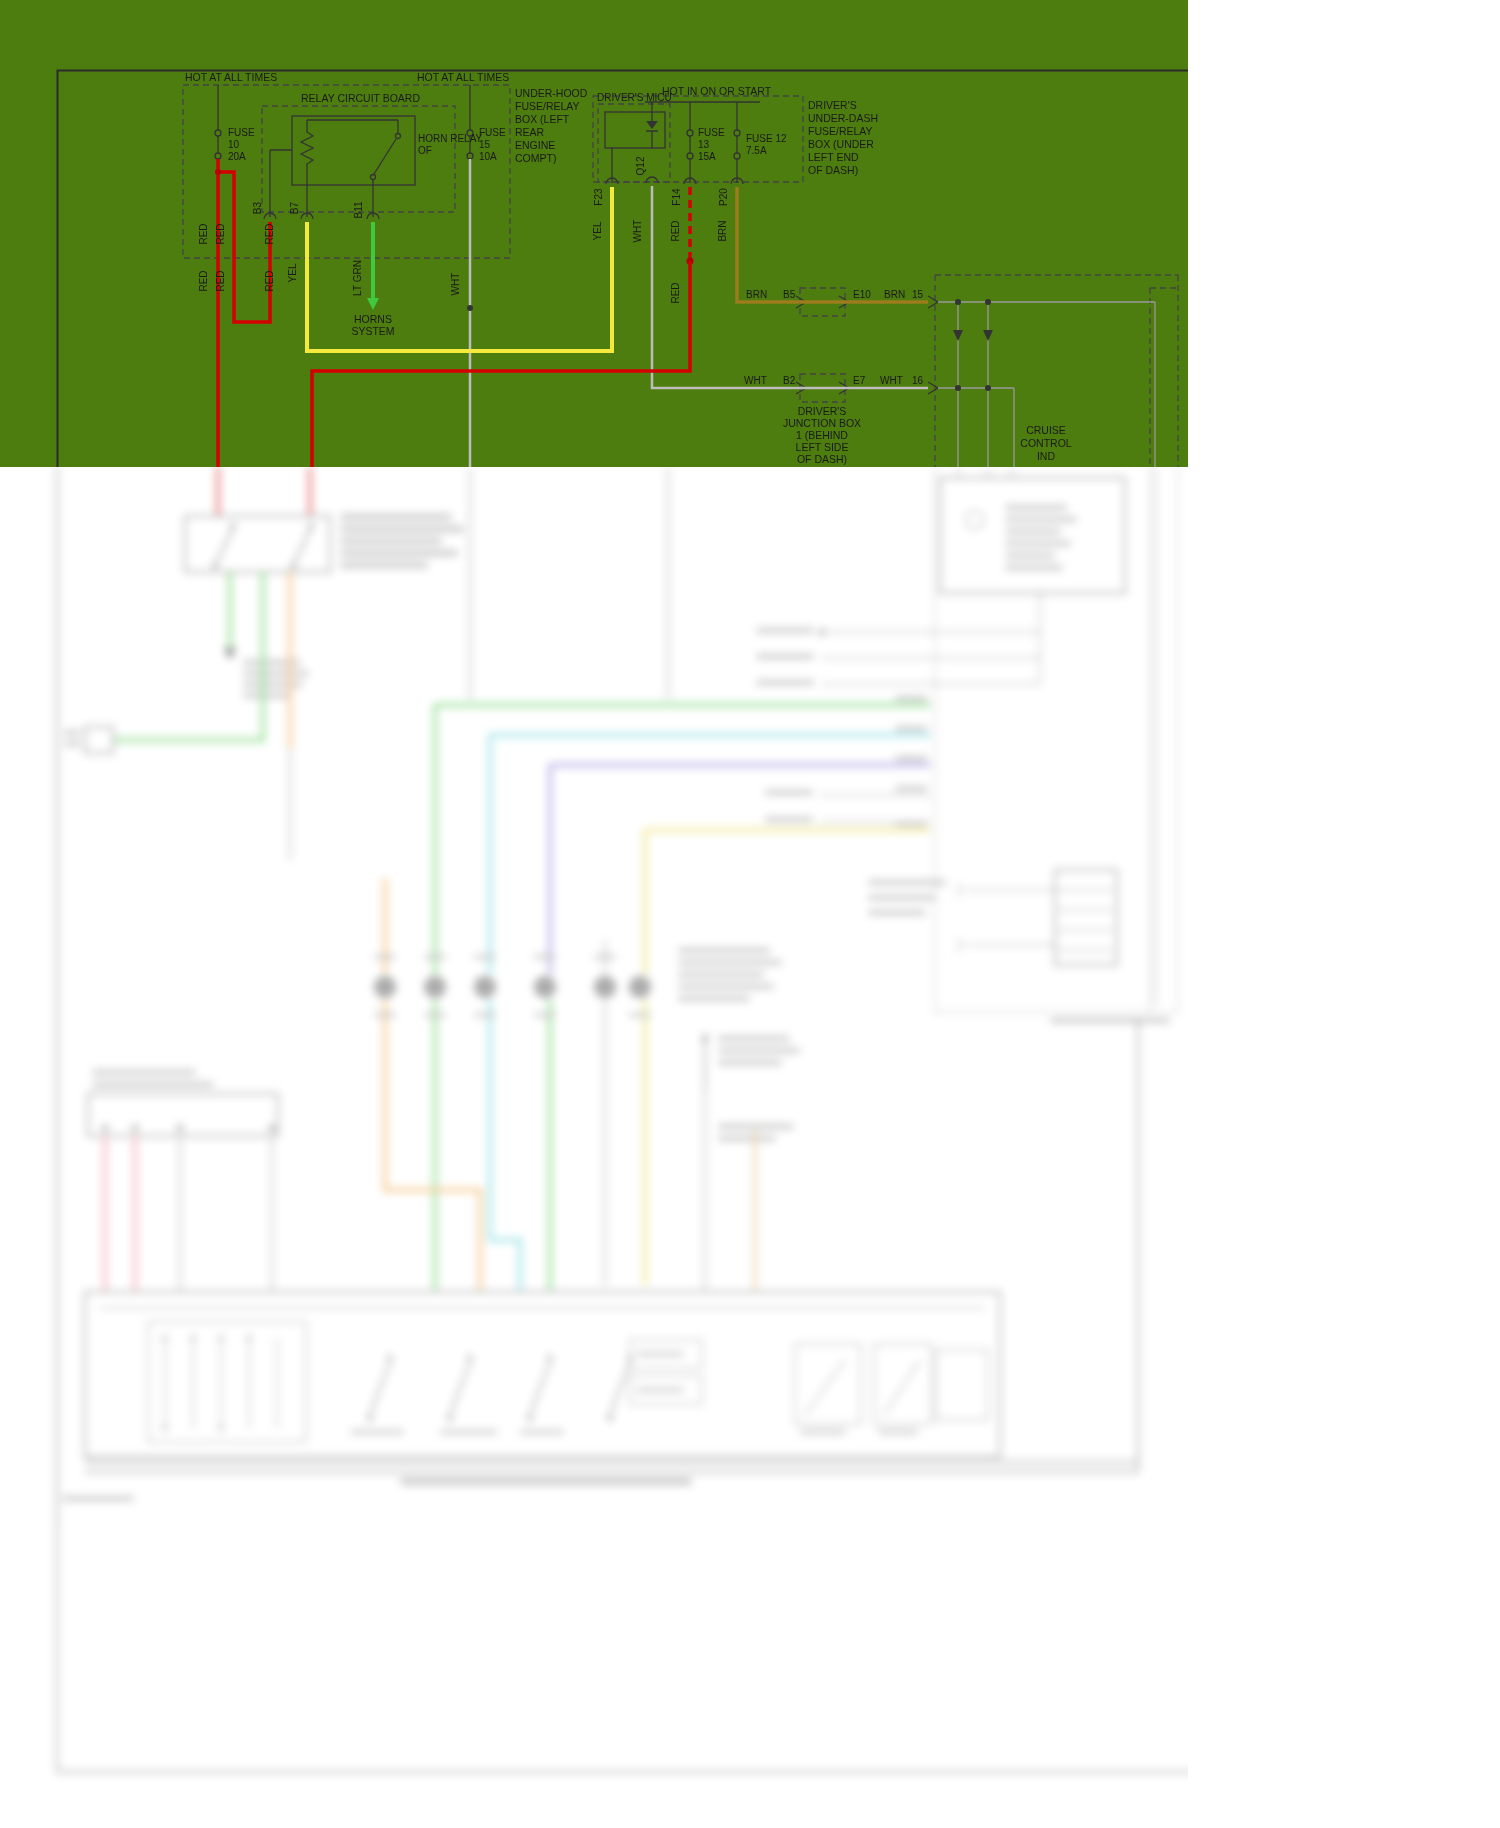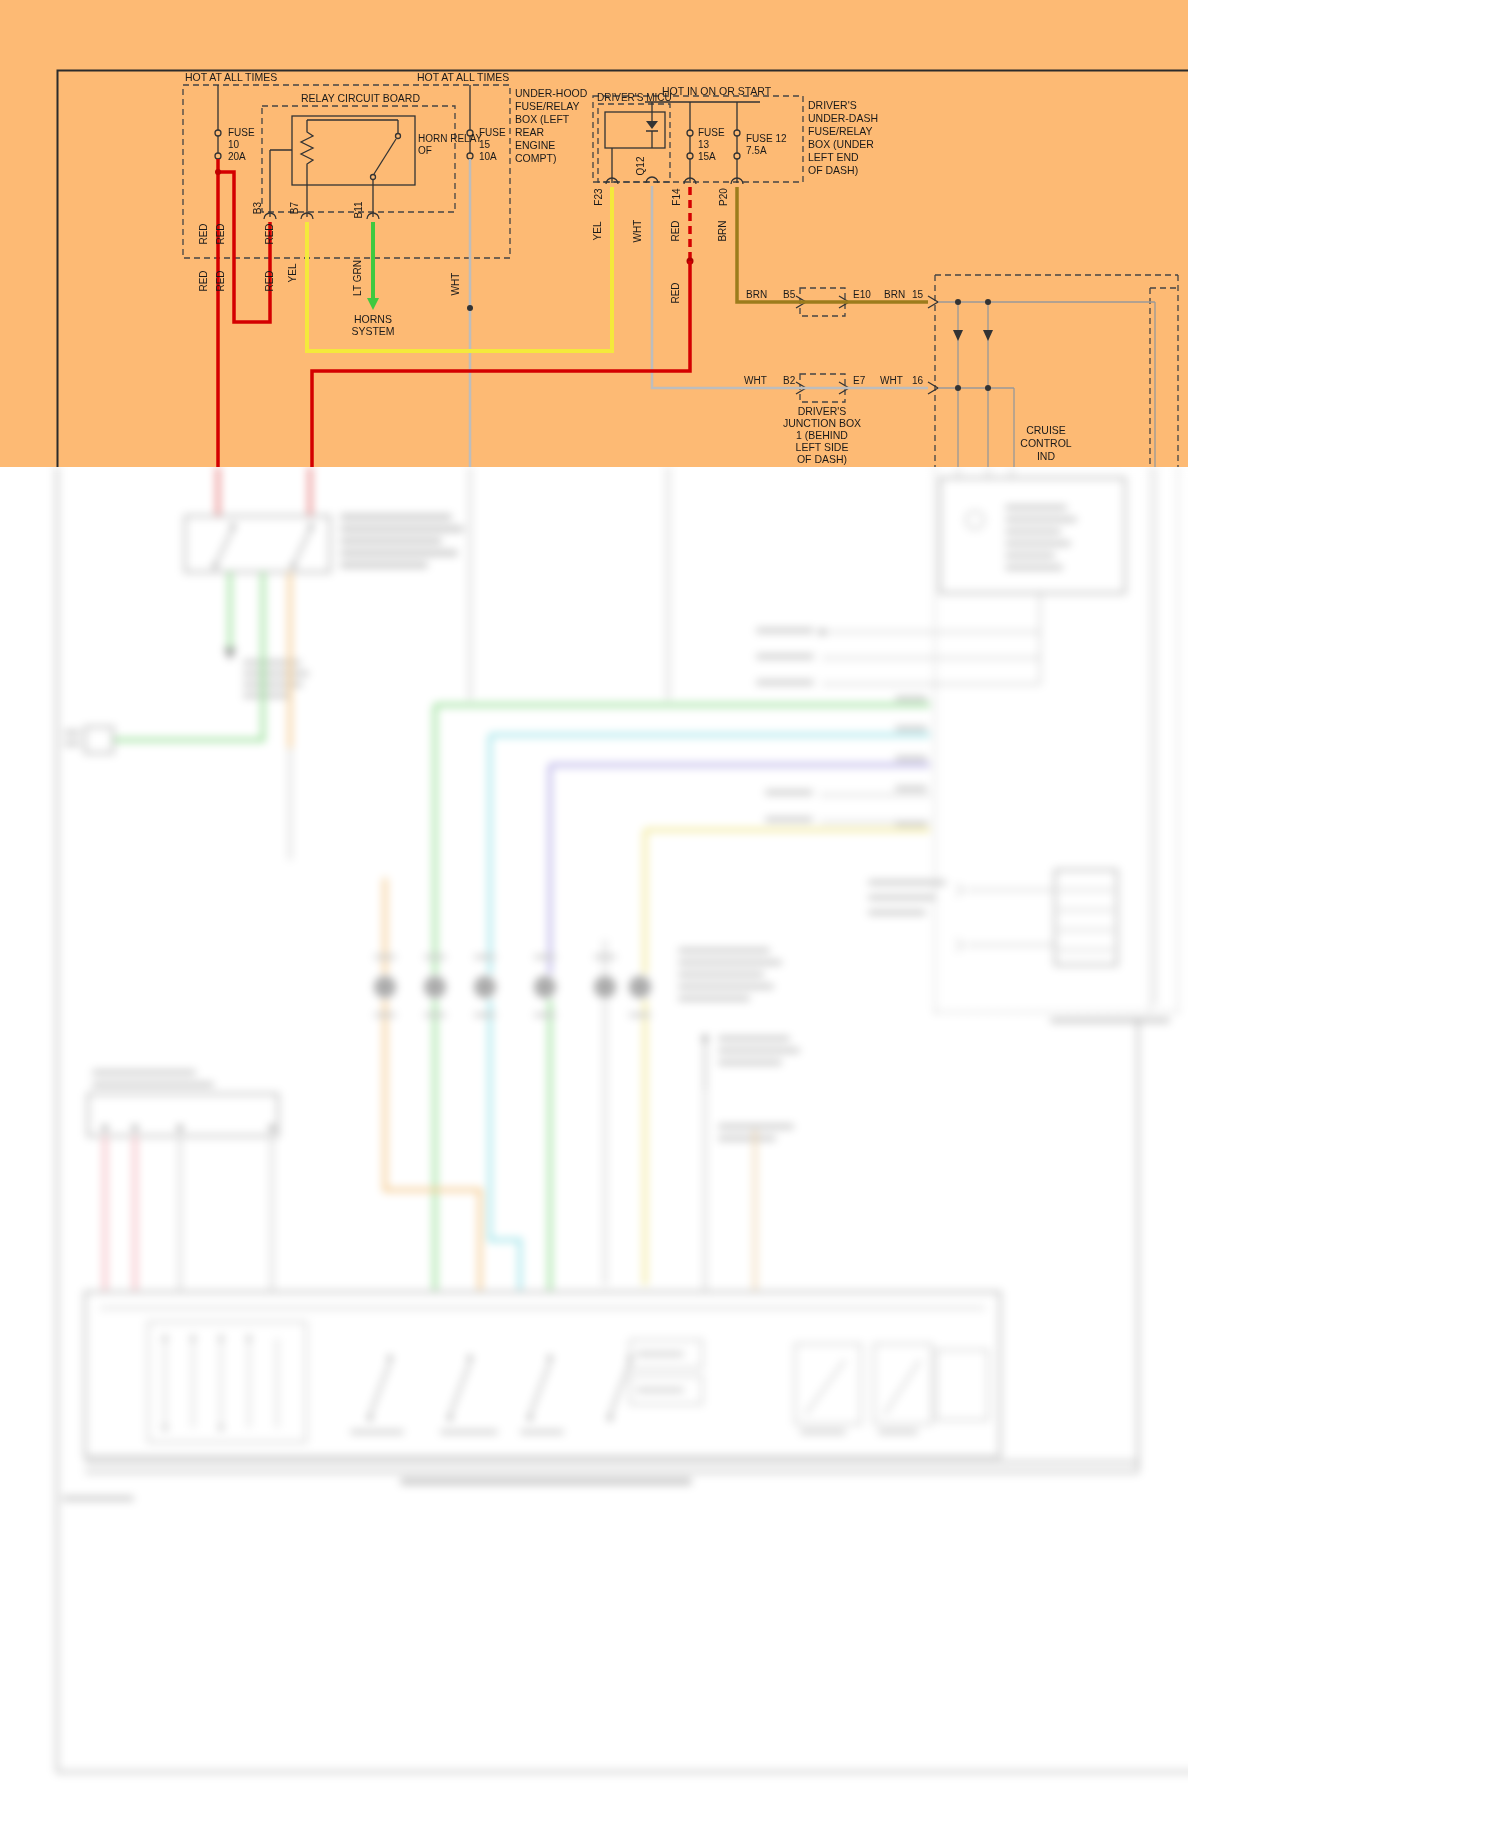--- a/index.html
+++ b/index.html
@@ -1,16 +1,16 @@
 <!DOCTYPE html>
 <html><head>
 <meta charset="utf-8">
 <style>
   html,body{margin:0;padding:0;background:#fff;}
-  .page{position:relative;width:1188px;height:1828px;background:#fdba74;overflow:hidden;
+  .page{position:relative;width:1188px;height:1828px;background:#4d7c0f;overflow:hidden;
         font-family:"Liberation Sans",sans-serif;text-align:center;}
   svg text{font-family:"Liberation Sans",sans-serif;fill:#1a1a1a;}
   .t{font-size:10.5px;}
   .ts{font-size:10px;}
   .ln{stroke:#333;stroke-width:1.3;fill:none;}
   .lngray{stroke:#999;stroke-width:1.3;fill:none;}
   .dash{stroke:#444;stroke-width:1.3;fill:none;stroke-dasharray:6 4;}
   .wire-red{stroke:#d40000;stroke-width:3.5;fill:none;}
   .wire-red-dash{stroke:#d40000;stroke-width:3.5;fill:none;stroke-dasharray:8 5;}
   .wire-yel{stroke:#f4e93c;stroke-width:4;fill:none;}

